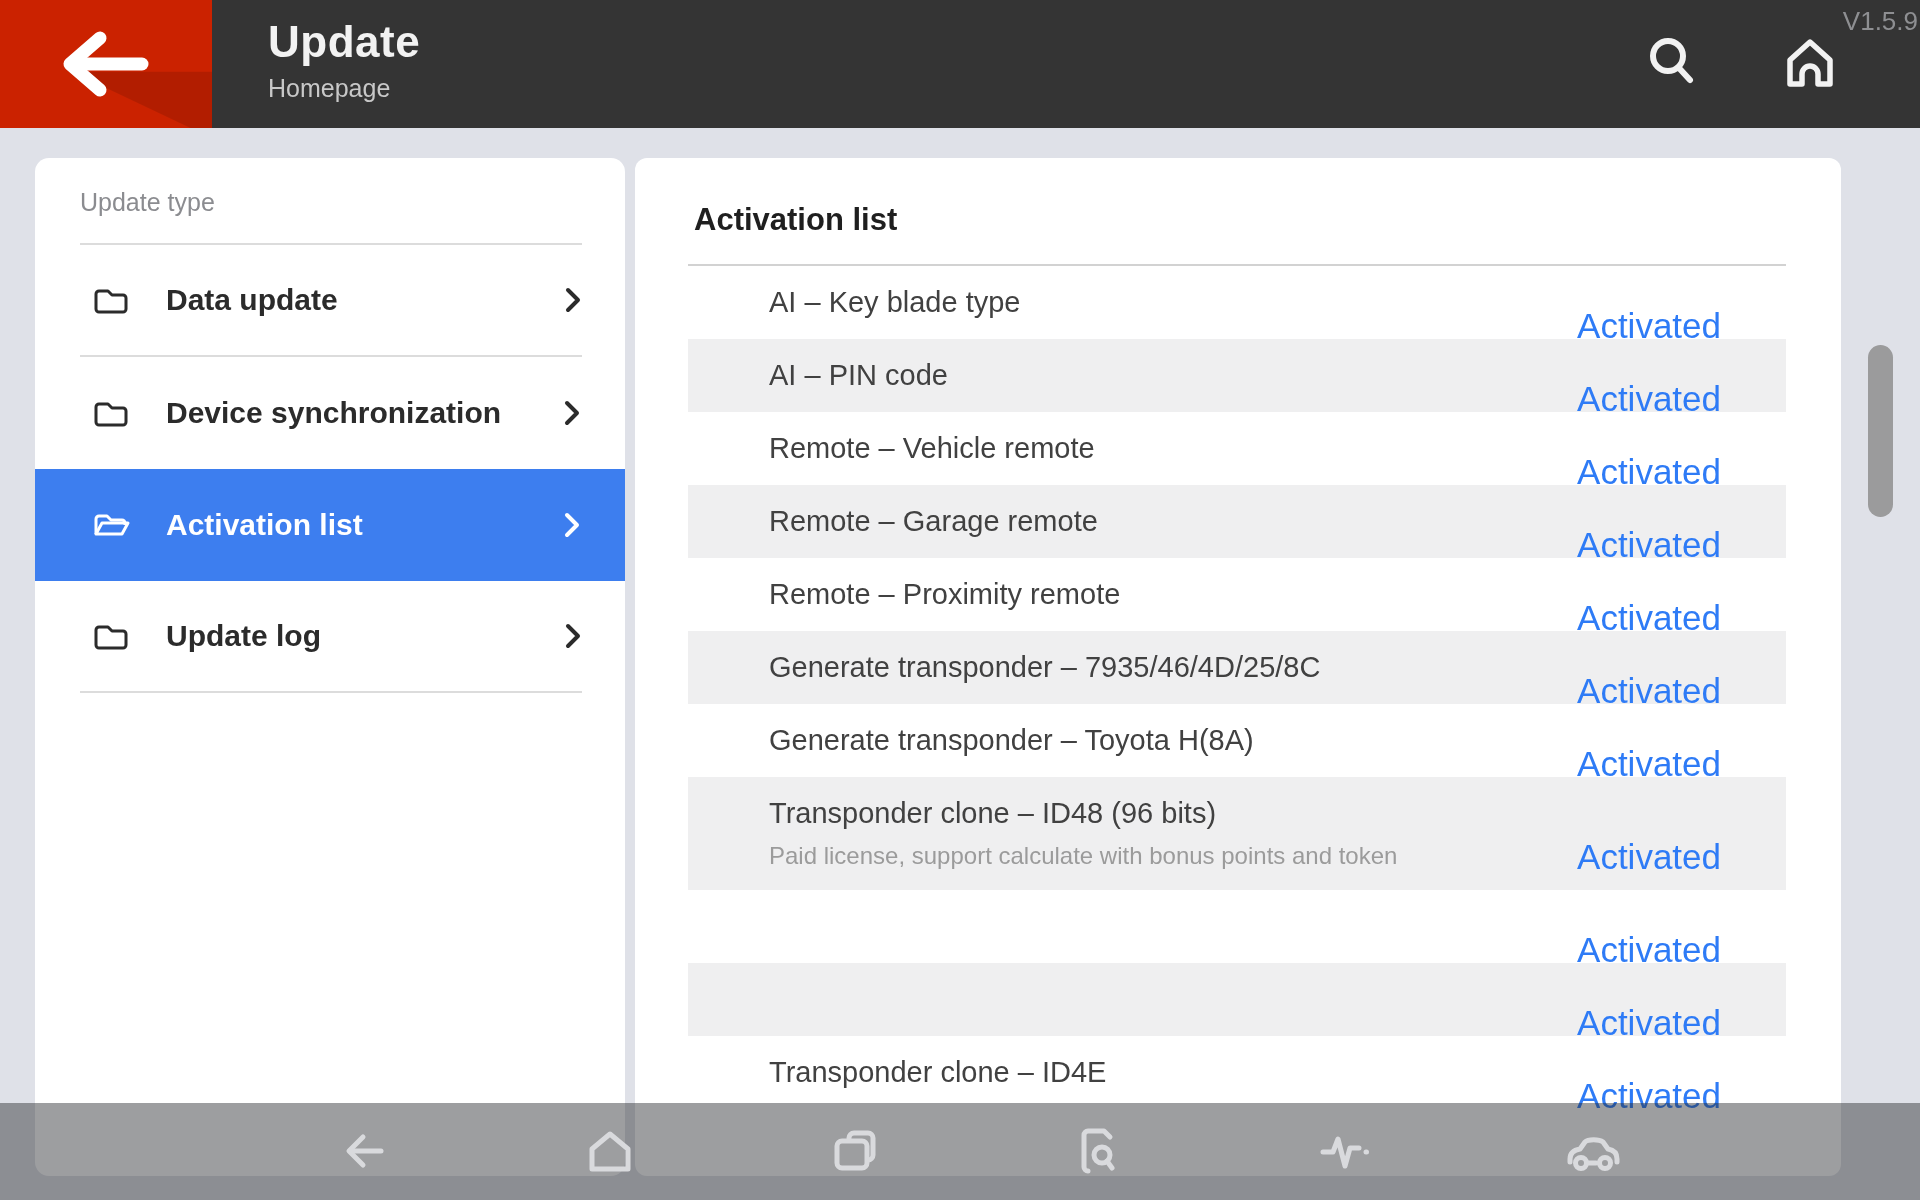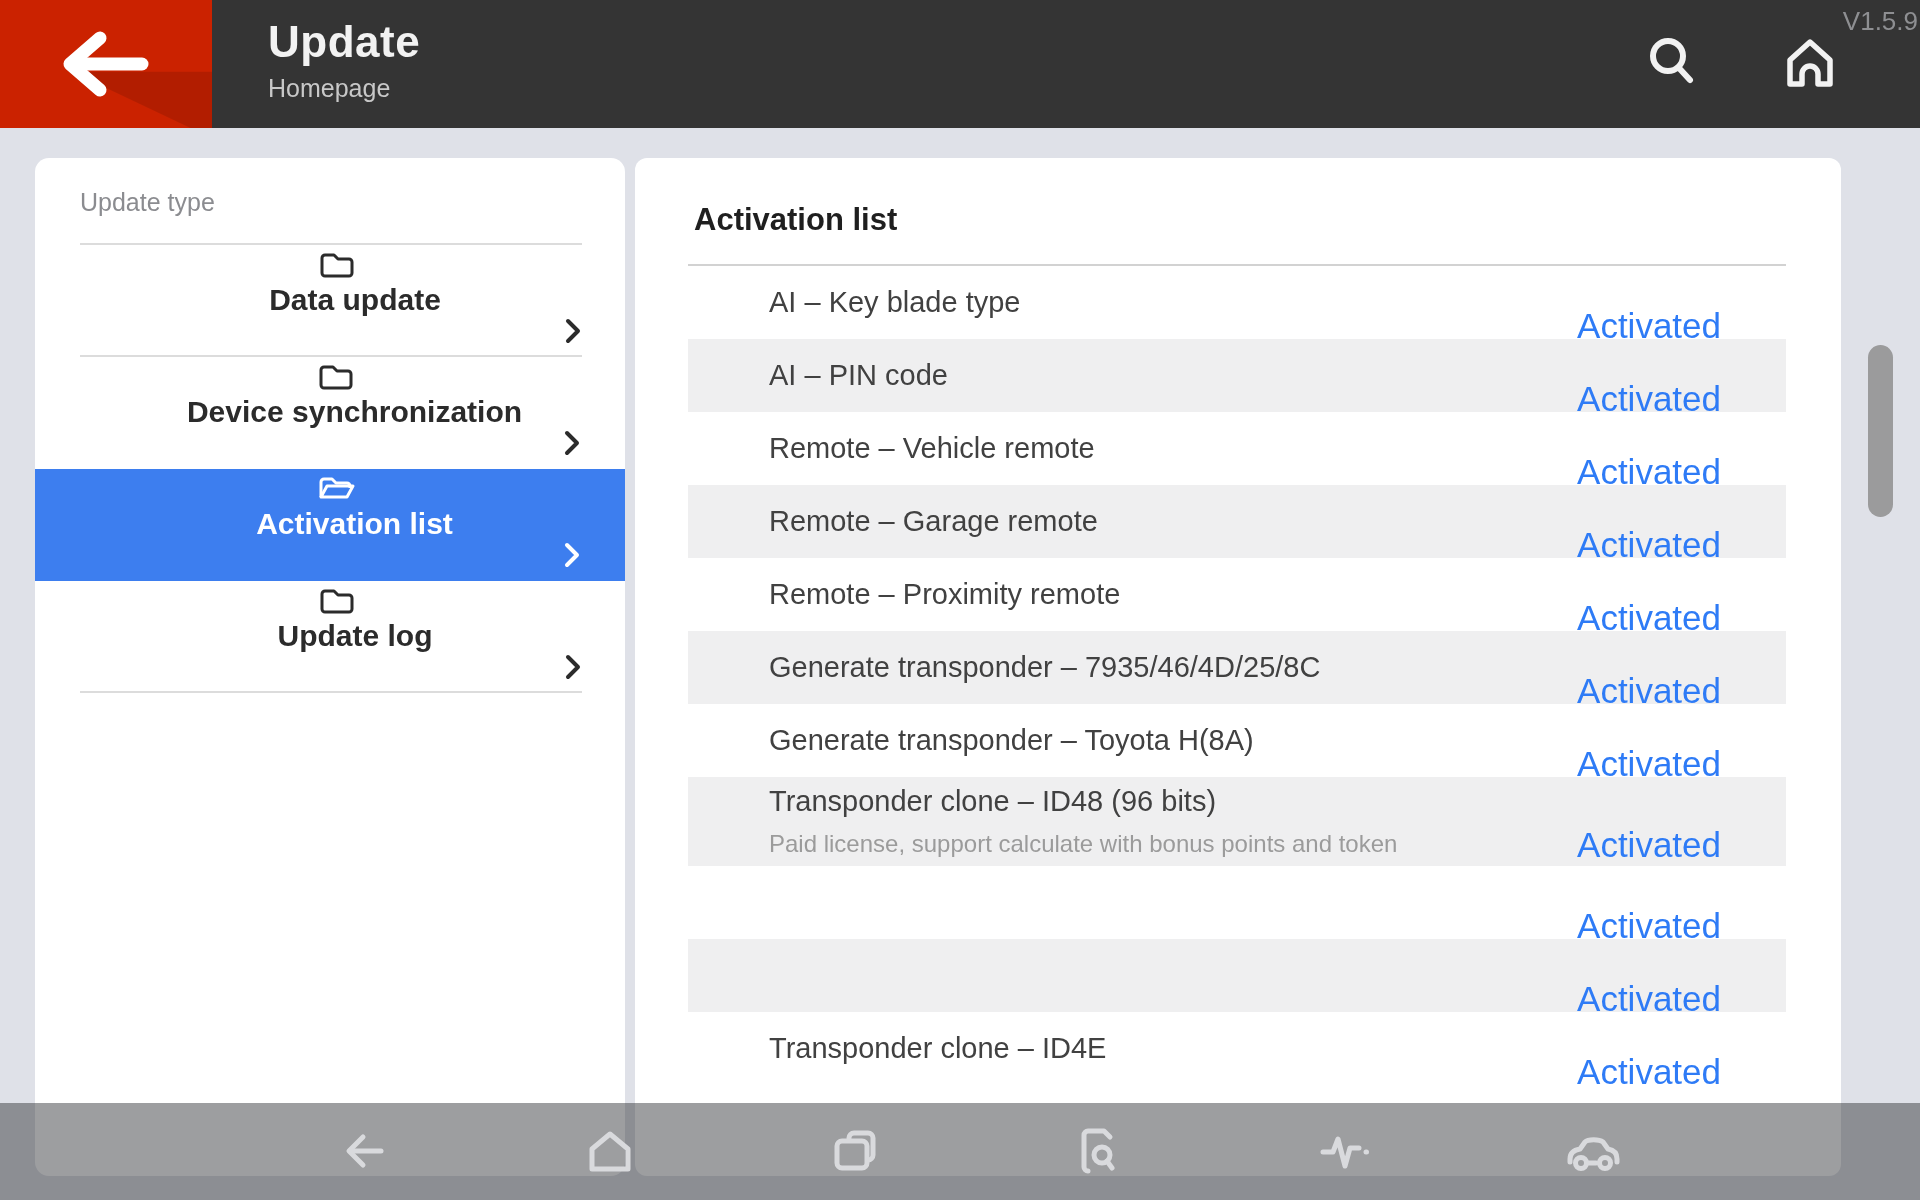--- a/index.html
+++ b/index.html
@@ -19,37 +19,37 @@
   .tb-icon{position:absolute;top:30px;width:64px;height:64px;cursor:pointer;}
   .tb-icon.search{left:1640px;}
   .tb-icon.homeic{left:1778px;}
   .version{position:absolute;right:2px;top:6px;font-size:26px;color:#8e8f92;}
   
   .sidebar{position:absolute;left:35px;top:158px;width:590px;height:1018px;
            background:#ffffff;border-radius:14px;overflow:hidden;}
   .sb-header{margin:30px 43px 0 45px;padding-bottom:26px;font-size:25px;color:#8b8c90;
              border-bottom:2px solid #dcdcdc;}
   .sb-item{position:relative;height:112px;display:flex;align-items:center;
-           padding:0 44px 0 58px;box-sizing:border-box;color:#2b2b2b;cursor:pointer;flex-direction:column;}
+           padding:0 44px 0 58px;box-sizing:border-box;color:#2b2b2b;cursor:pointer;}
   .sb-item .ficon{width:38px;height:32px;flex:0 0 38px;display:flex;align-items:center;}
   .sb-item .lbl{font-size:30px;font-weight:700;margin-left:35px;}
   .sb-item .chev{margin-left:auto;display:flex;align-items:center;}
   .sb-item.hasline{border-bottom:2px solid #dcdcdc;margin:0 43px 0 45px;padding:0 0 0 13px;}
   .sb-item.selected{background:#3d7eef;color:#fff;margin:0;padding:0 44px 0 58px;border:none;}
   .sb-item .ficon svg,.sb-item .chev svg{stroke:currentColor;}
   
   .main{position:absolute;left:635px;top:158px;width:1206px;height:1018px;
         background:#ffffff;border-radius:12px;overflow:hidden;}
   .main-inner{margin:0 55px 0 53px;}
   .m-heading{padding:44px 0 26px 6px;font-size:31px;font-weight:700;color:#1f1f1f;
              border-bottom:2px solid #d2d2d2;}
   .row{display:flex;align-items:center;height:73px;padding:0 65px 0 81px;
        box-sizing:border-box;cursor:pointer;}
   .row:nth-child(even){background:#efeff0;}
-  .row.tall{height:89px;}
+  .row.tall{height:113px;}
   .row .labels{display:flex;flex-direction:column;justify-content:center;gap:12px;}
   .row .lbl{font-size:29px;color:#414141;}
   .row .sub{font-size:24px;color:#9b9b9b;}
   .row .status{margin-left:auto;font-size:35px;color:#2e7bf6;margin-top:47px;}
   
   .scrollbar{position:absolute;left:1868px;top:345px;width:25px;height:172px;
              border-radius:13px;background:#9b9b9c;cursor:pointer;}
   
   .navbar{position:absolute;left:0;top:1103px;width:1920px;height:97px;
           background:rgba(42,44,48,.46);}

